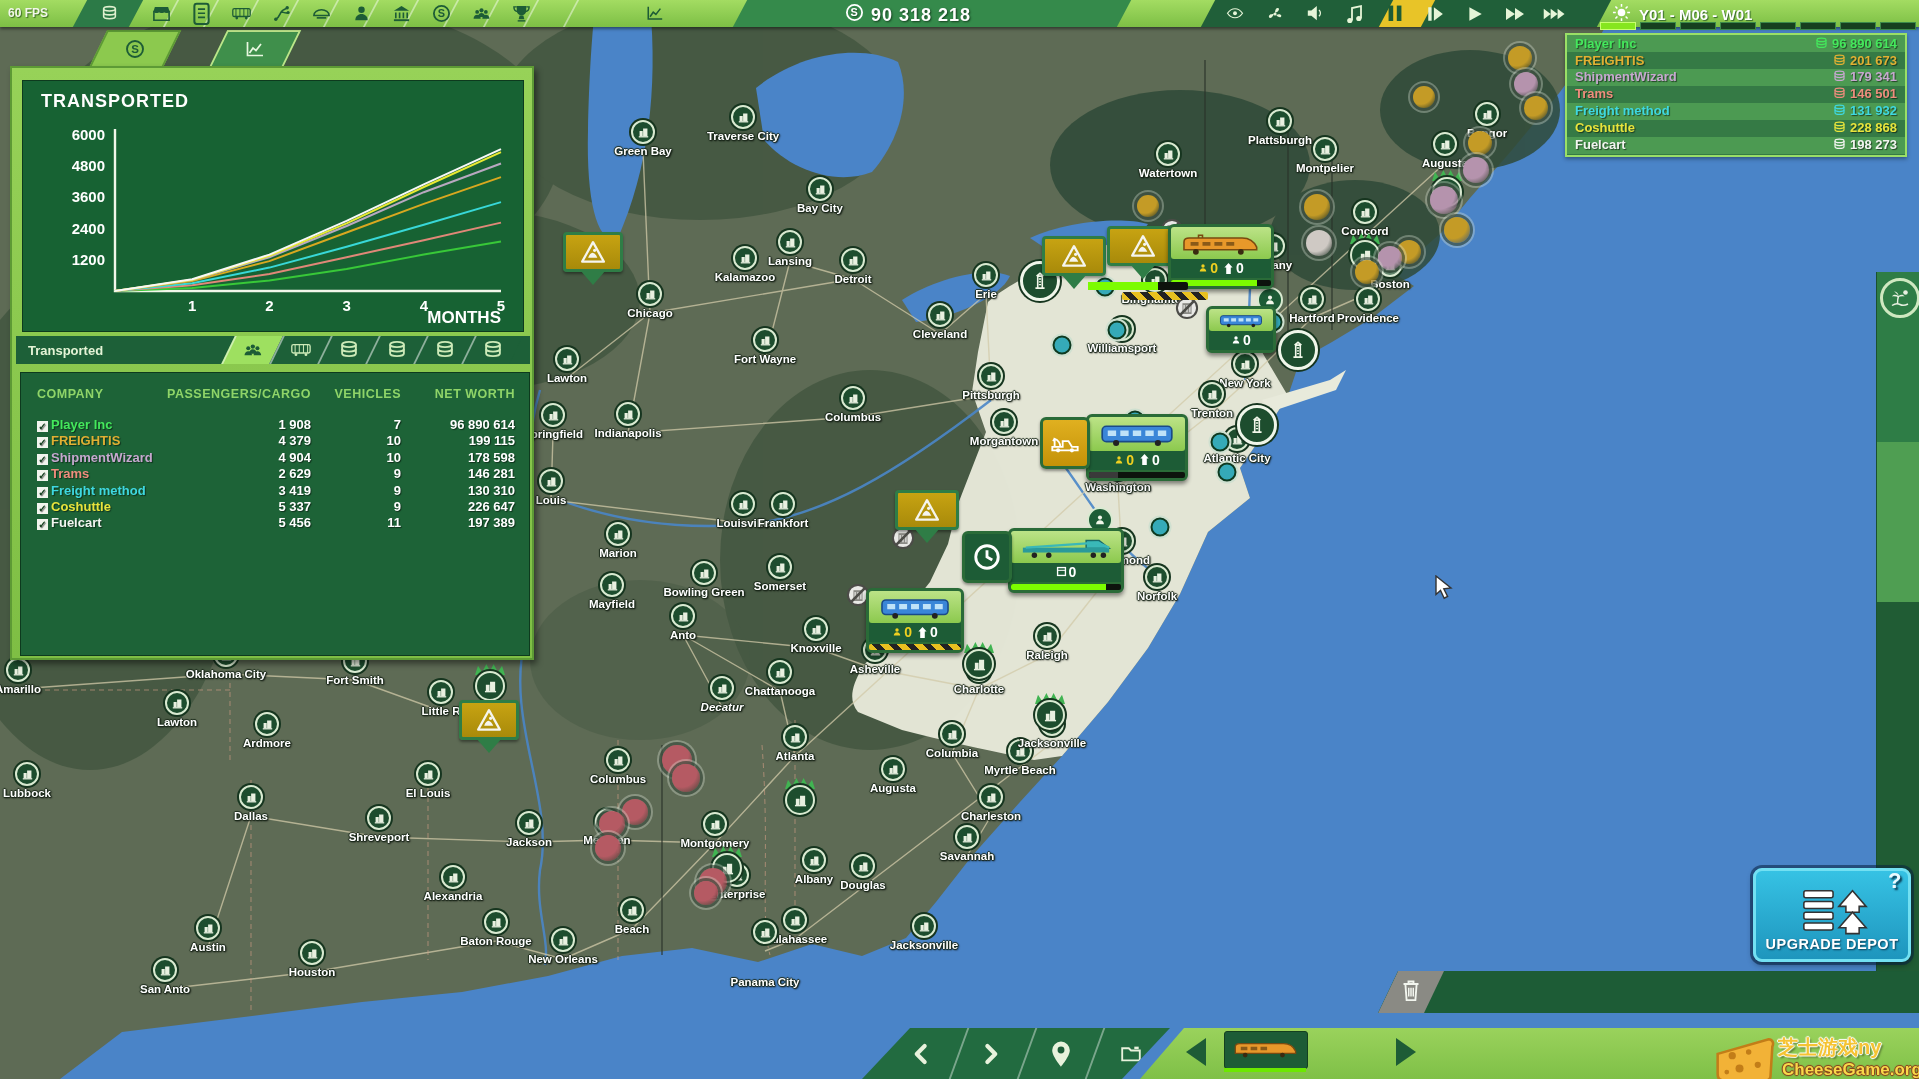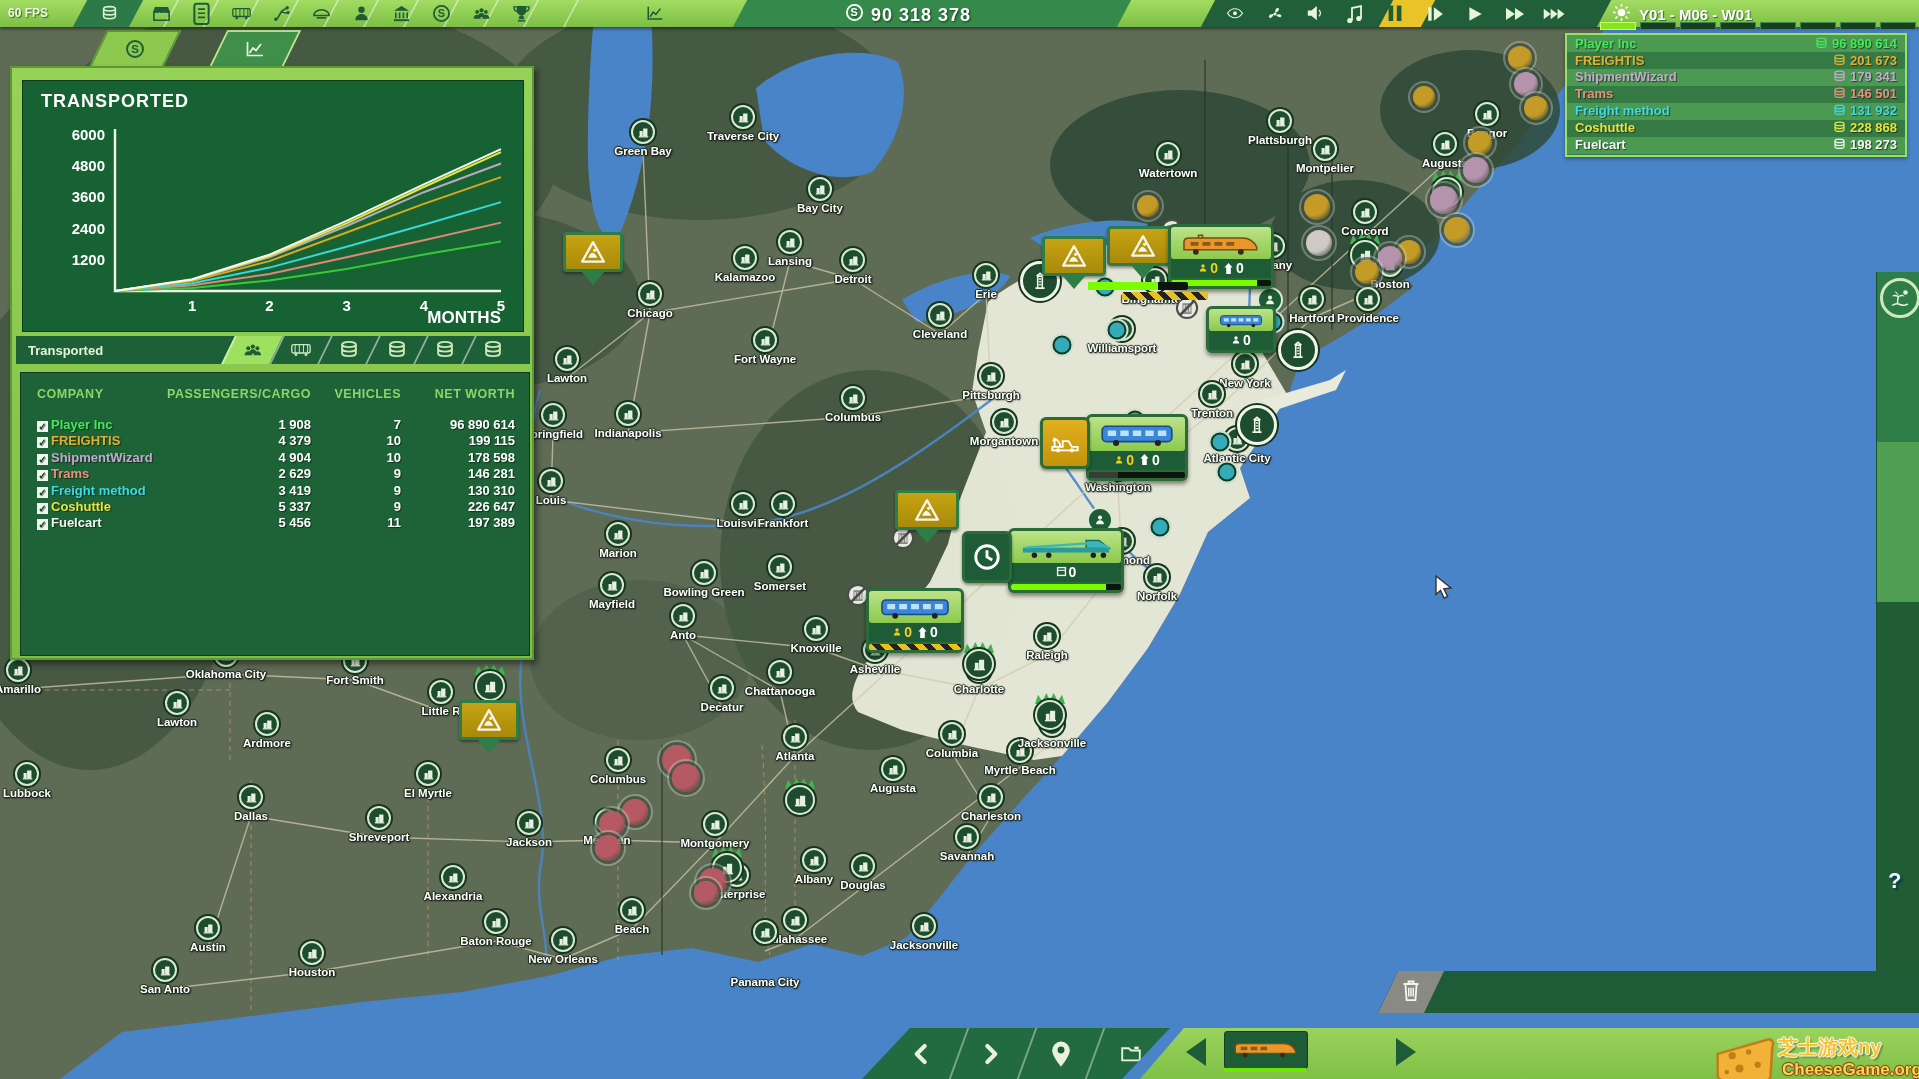--- a/index.html
+++ b/index.html
@@ -599,21 +599,21 @@
       </div>
       <div class="maplabel" style="left: 795px; top: 756px;">Atlanta</div>
       <div class="cmark" style="left: 722px; top: 688px;">
         <span style="width:11px;display:inline-flex;">
           <svg viewBox="0 0 14 14">
             <path d="M2 12V5h4v7M6.5 12V2h5.5v10" fill="#e8f0e0"></path>
             <path d="M1 12.5h12" stroke="#e8f0e0" stroke-width="1.6"></path>
           </svg>
         </span>
       </div>
-      <div class="maplabel" style="left: 722px; top: 707px;">Decatur</div>
+      <div class="maplabel" style="left: 722px; top: 707px; font-style: italic;">Decatur</div>
       <div class="cmark" style="left: 618px; top: 760px;">
         <span style="width:11px;display:inline-flex;">
           <svg viewBox="0 0 14 14">
             <path d="M2 12V5h4v7M6.5 12V2h5.5v10" fill="#e8f0e0"></path>
             <path d="M1 12.5h12" stroke="#e8f0e0" stroke-width="1.6"></path>
           </svg>
         </span>
       </div>
       <div class="maplabel" style="left: 618px; top: 779px;">Columbus</div>
       <div class="cmark" style="left: 715px; top: 824px;">
@@ -653,21 +653,21 @@
       </div>
       <div class="maplabel" style="left: 529px; top: 842px;">Jackson</div>
       <div class="cmark" style="left: 428px; top: 774px;">
         <span style="width:11px;display:inline-flex;">
           <svg viewBox="0 0 14 14">
             <path d="M2 12V5h4v7M6.5 12V2h5.5v10" fill="#e8f0e0"></path>
             <path d="M1 12.5h12" stroke="#e8f0e0" stroke-width="1.6"></path>
           </svg>
         </span>
       </div>
-      <div class="maplabel" style="left: 428px; top: 793px;">El Myrtle</div>
+      <div class="maplabel" style="left: 428px; top: 793px;">El Louis</div>
       <div class="cmark" style="left: 379px; top: 818px;">
         <span style="width:11px;display:inline-flex;">
           <svg viewBox="0 0 14 14">
             <path d="M2 12V5h4v7M6.5 12V2h5.5v10" fill="#e8f0e0"></path>
             <path d="M1 12.5h12" stroke="#e8f0e0" stroke-width="1.6"></path>
           </svg>
         </span>
       </div>
       <div class="maplabel" style="left: 379px; top: 837px;">Shreveport</div>
       <div class="cmark" style="left: 251px; top: 797px;">
@@ -1433,21 +1433,21 @@
           </svg>
         </span>
       </span>
     <div id="money-text">
       <span id="money-icon-slot"><span style="width:19px;display:inline-flex;">
             <svg viewBox="0 0 20 20">
               <circle cx="10" cy="10" r="8" fill="none" stroke="#fff" stroke-width="1.9"></circle>
               <text x="10" y="14.2" font-size="11.5" font-weight="bold" text-anchor="middle" fill="#fff" font-family="Liberation Sans,sans-serif">S</text>
             </svg>
           </span></span>
-      <span>90 318 378</span>
+      <span>90 318 218</span>
     </div>
     <div id="tb-right-icons">
         <div class="tb-ico" style="left: 1222px;">
           <span style="width:18px;display:inline-flex;">
             <svg viewBox="0 0 24 14">
               <path d="M2 7C5 2.5 9 1 12 1s7 1.5 10 6c-3 4.5-7 6-10 6S5 11.5 2 7z" fill="none" stroke="#e6f5d8" stroke-width="1.6"></path>
               <circle cx="12" cy="7" r="2.6" fill="#e6f5d8"></circle>
             </svg>
           </span>
         </div>
@@ -1917,20 +1917,35 @@
           <span style="width:22px;display:inline-flex;">
             <svg viewBox="0 0 20 16">
               <path d="M2 3h6l2 2h8v9H2z" fill="none" stroke="#e8f2dc" stroke-width="1.7"></path>
               <rect x="13" y="1.5" width="4" height="2.2" fill="#e8f2dc"></rect>
             </svg>
           </span>
         </div>
       </div>
   </div>
 
+  <div id="upgrade-btn">
+    <span id="upgrade-icon"><span style="width:74px;display:inline-flex;">
+          <svg viewBox="0 0 38 28">
+            <g fill="#fff" stroke="#333" stroke-width=".8">
+              <rect x="3" y="4" width="15" height="3.6" rx="1"></rect>
+              <rect x="3" y="9.5" width="15" height="3.6" rx="1"></rect>
+              <rect x="3" y="15" width="15" height="3.6" rx="1"></rect>
+              <rect x="3" y="20.5" width="15" height="3.6" rx="1"></rect>
+              <path d="M21 12 28 4l7 8h-3.6v3h-6.8v-3z"></path>
+              <path d="M21 23 28 15l7 8h-3.6v3h-6.8v-3z"></path>
+            </g>
+          </svg>
+        </span></span>
+    <span id="upgrade-label">UPGRADE DEPOT</span>
+  </div>
   <div id="help-q" style="left:1888px;top:868px;position:absolute;z-index:34;">?</div>
 
   <div id="watermark">
     <span id="cheese-slot" style="position:absolute;left:14px;top:10px;"><span style="width:62px;display:inline-flex;">
           <svg viewBox="0 0 34 28">
             <path d="M2 12 30 4c2 0 3 2 2 4l-1 16c0 1.5-1 2.5-2.5 2.5H5C3 26.5 2 25 2 23z" fill="#f2b237" stroke="#c27d18" stroke-width="1.4"></path>
             <circle cx="10" cy="13" r="2" fill="#c27d18"></circle>
             <circle cx="19" cy="11" r="1.5" fill="#c27d18"></circle>
             <circle cx="14" cy="20" r="2.2" fill="#c27d18"></circle>
             <circle cx="24" cy="18" r="1.7" fill="#c27d18"></circle>

